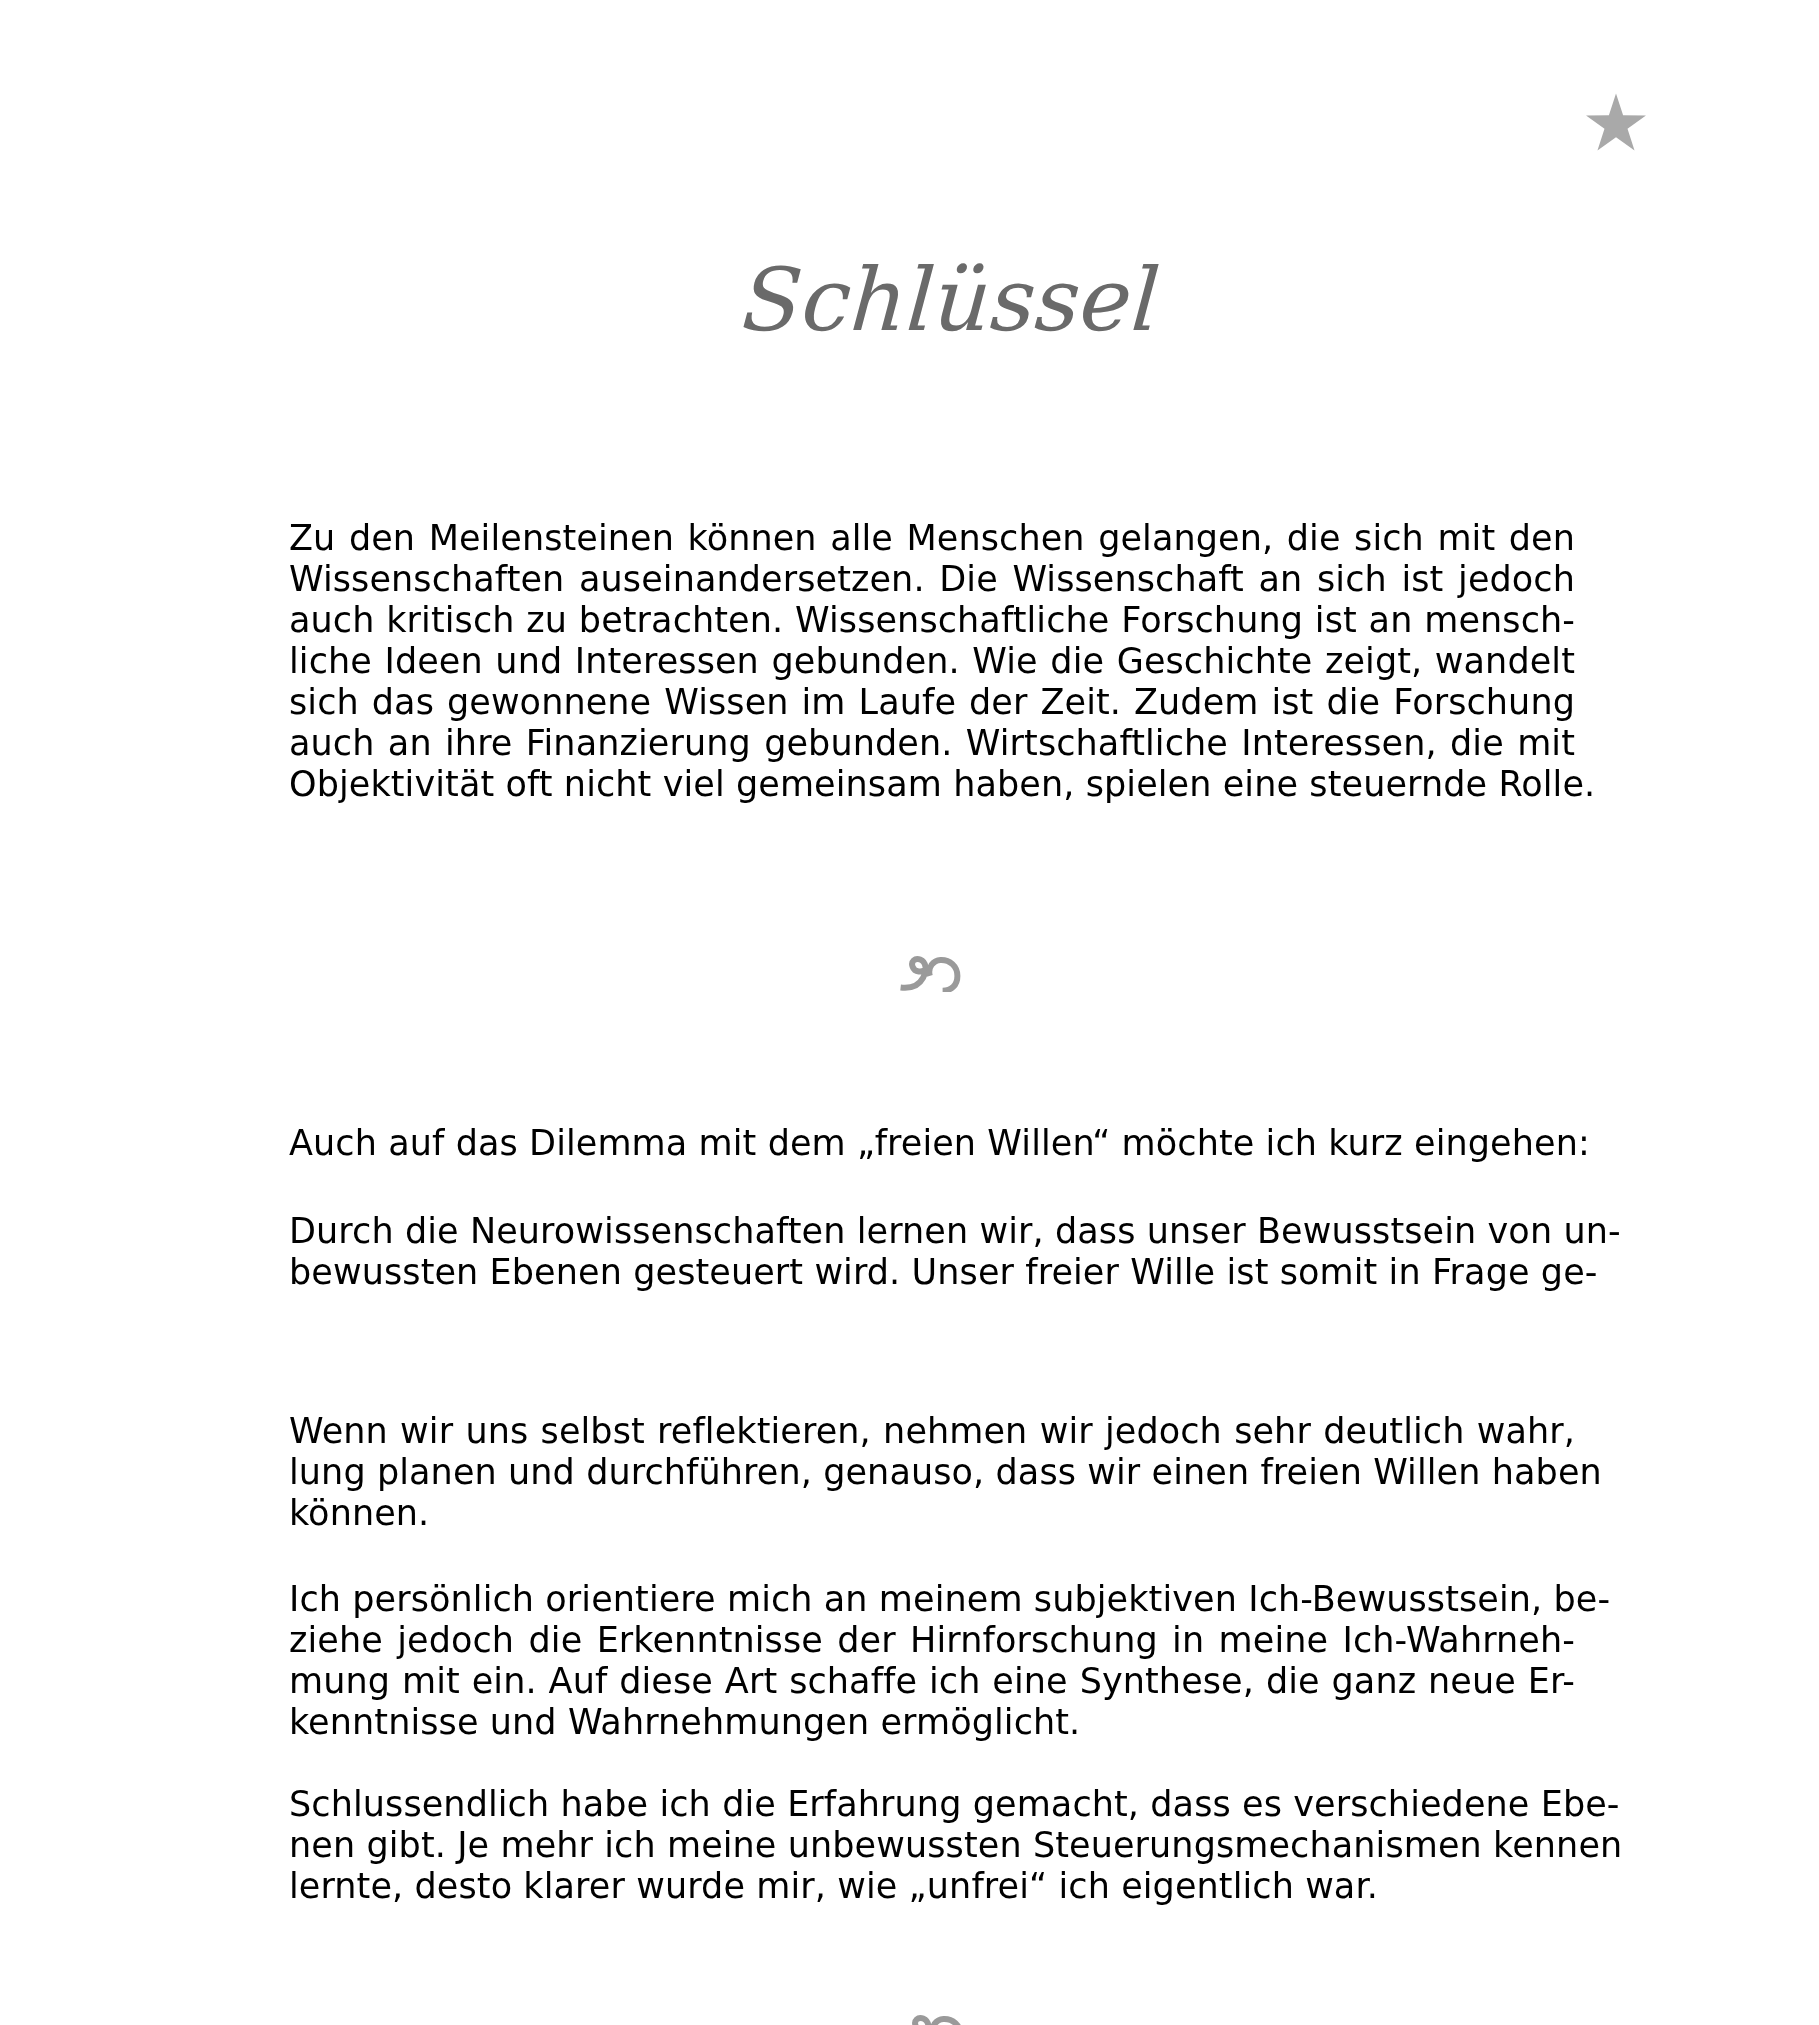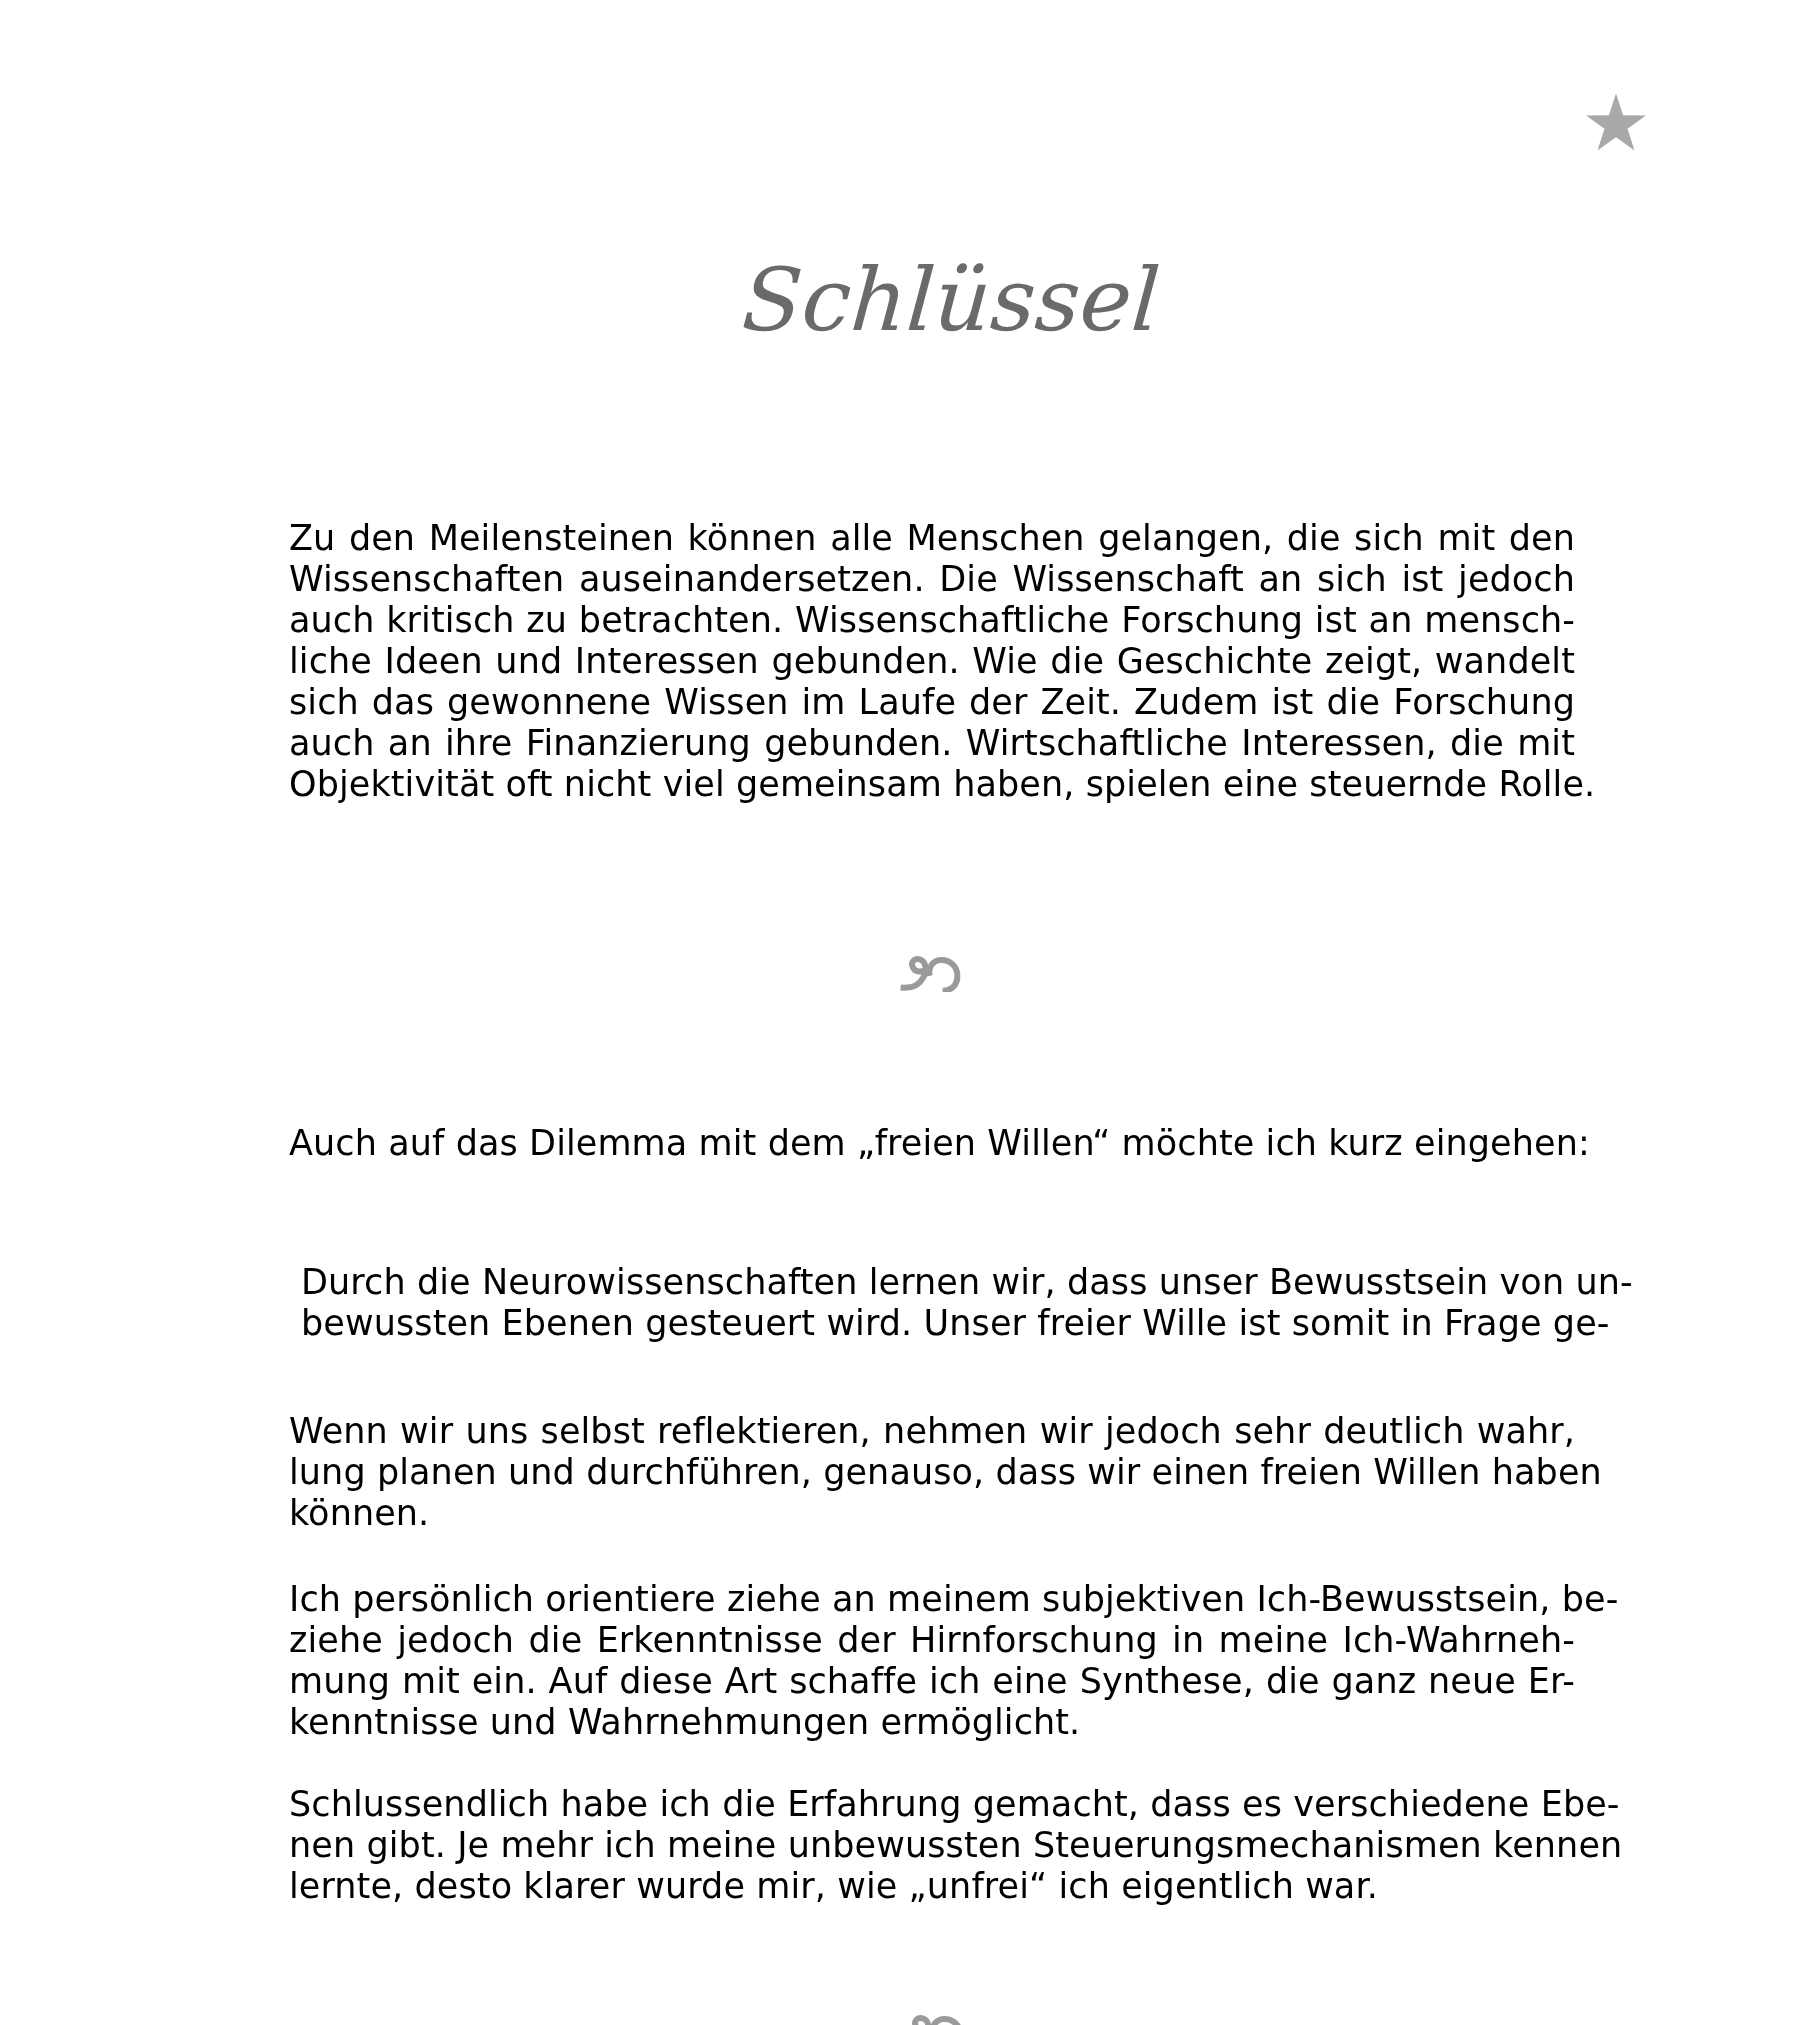--- a/index.html
+++ b/index.html
@@ -43,21 +43,21 @@
     left:289px;
     width:1286px;
     font-size:35px;
     line-height:41px;
     letter-spacing:0.1px;
   }
   .tline{text-align:justify;text-align-last:justify;white-space:nowrap;}
   .tline.tlast{text-align:right;text-align-last:left;}
   .p-milestones{top:518px;}
   .p-dilemma{top:1123px;}
-  .p-neuro{top:1262px;margin-left:12px;}
+  .p-neuro{top:1211px;}
   .p-reflect{top:1411px;}
   .p-synthesis{top:1579px;}
   .p-levels{top:1784px;}
   .ornament{
     position:absolute;
     width:68px; height:41px;
   }
   .ornament-1{left:899px; top:951px;}
   .ornament-2{left:902px; top:2010px;}
 </style>
@@ -100,21 +100,21 @@
       <div class="tline">bewussten Ebenen gesteuert wird. Unser freier Wille ist somit in Frage ge-</div>
     </div>
 
   <div class="para p-reflect">
       <div class="tline">Wenn wir uns selbst reflektieren, nehmen wir jedoch sehr deutlich wahr,</div>
       <div class="tline">lung planen und durchführen, genauso, dass wir einen freien Willen haben</div>
       <div class="tline tlast">können.</div>
     </div>
 
   <div class="para p-synthesis">
-      <div class="tline">Ich persönlich orientiere ziehe an meinem subjektiven Ich-Bewusstsein, be-</div>
+      <div class="tline">Ich persönlich orientiere mich an meinem subjektiven Ich-Bewusstsein, be-</div>
       <div class="tline">ziehe jedoch die Erkenntnisse der Hirnforschung in meine Ich-Wahrneh-</div>
       <div class="tline">mung mit ein. Auf diese Art schaffe ich eine Synthese, die ganz neue Er-</div>
       <div class="tline tlast">kenntnisse und Wahrnehmungen ermöglicht.</div>
     </div>
 
   <div class="para p-levels">
       <div class="tline">Schlussendlich habe ich die Erfahrung gemacht, dass es verschiedene Ebe-</div>
       <div class="tline">nen gibt. Je mehr ich meine unbewussten Steuerungsmechanismen kennen</div>
       <div class="tline tlast">lernte, desto klarer wurde mir, wie „unfrei“ ich eigentlich war.</div>
     </div>

